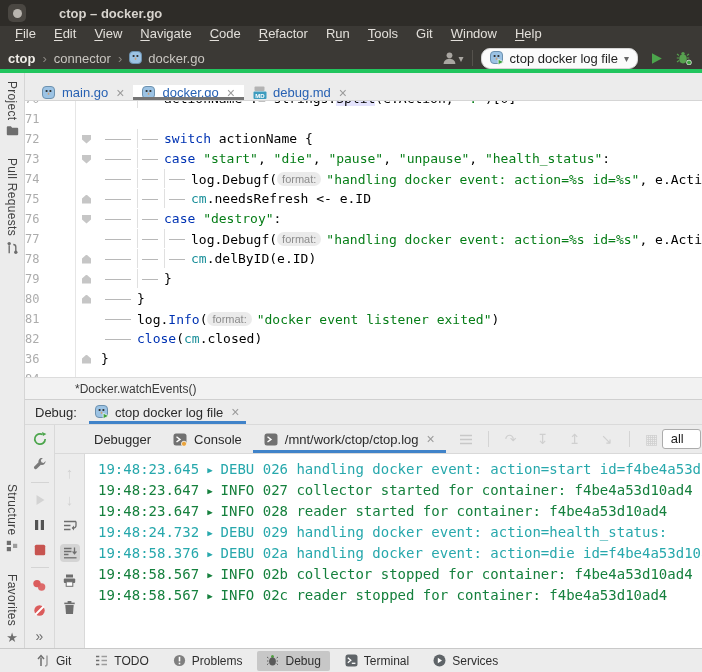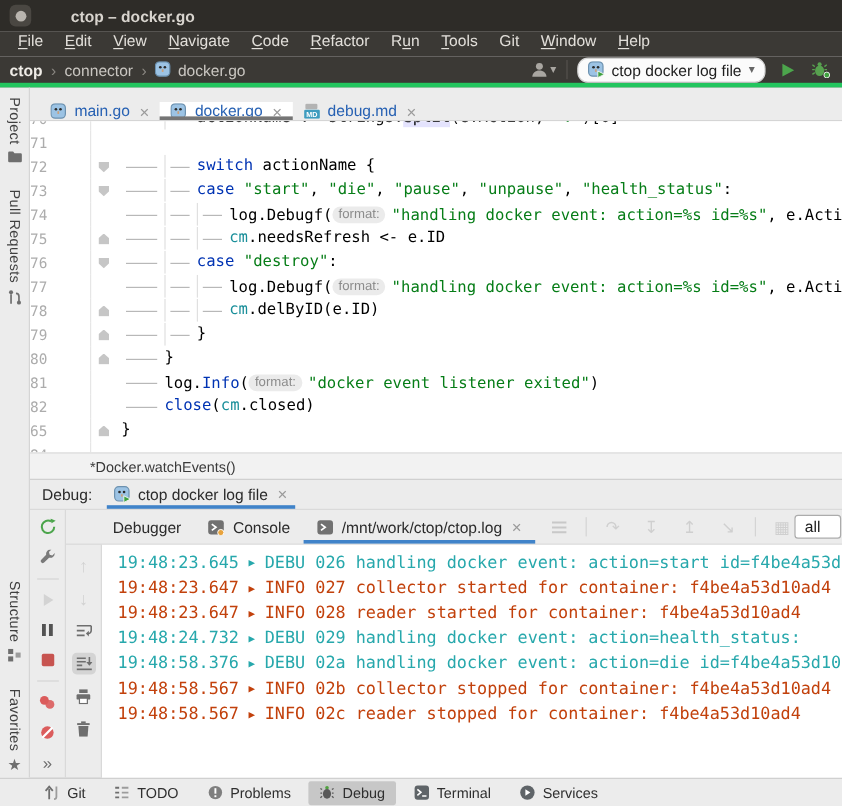--- a/index.html
+++ b/index.html
@@ -85,21 +85,21 @@
   .step-tools .hsep { width:1px; height:16px; background:#D4D4D4; }
   .glyph-icon { font-size:14px; line-height:1; }
   .filter-box { margin-left:auto; margin-right:2px; align-self:center; background:#FFF; border:1px solid #ACACAC; border-radius:3px; padding:1px 16px 2px 8px; color:#1E1E1E; }
 
   .dbg-lower { flex:1; display:flex; min-height:0; }
   .dbg-col2 { width:30px; border-right:1px solid #D9D9D9; display:flex; flex-direction:column; align-items:center; padding-top:9px; gap:9px; flex:none; }
   .sel-bg { background:#D4D4D4; border-radius:4px; }
   .log { flex:1; background:#FFF; font-family:"DejaVu Sans Mono",monospace; font-size:14px; overflow:hidden; padding:5px 0 0 13px; }
   .log-line { height:21px; line-height:21px; white-space:pre; }
   .log-line.debu { color:#27A8AC; }
-  .log-line.info { color:#c2410c; }
+  .log-line.info { color:#15803d; }
   .log-arr { font-size:9px; margin:0 8px; vertical-align:1px; }
 
   
   .statusbar { height:24px; background:#ECECEC; border-top:1px solid #C9C9C9; display:flex; align-items:center; padding-left:28px; gap:6px; font-size:12px; color:#2F2F2F; }
   .sitem { display:flex; align-items:center; gap:6px; padding:3px 9px; border-radius:2px; cursor:default; }
   .sitem.selected { background:#C7C7C7; }
 
   .disabled { opacity:0.55; }
   svg { display:block; }
 </style>
@@ -268,21 +268,21 @@
         <div class="cl"><span class="ln">73</span><span class="foldcol"><span class="fold start"></span></span><span class="codetxt"><span class="tabws first"></span><span class="tabws"></span><span class="kw">case</span><span> </span><span class="str">"start"</span><span>, </span><span class="str">"die"</span><span>, </span><span class="str">"pause"</span><span>, </span><span class="str">"unpause"</span><span>, </span><span class="str">"health_status"</span><span>:</span></span></div>
         <div class="cl"><span class="ln">74</span><span class="foldcol"></span><span class="codetxt"><span class="tabws first"></span><span class="tabws"></span><span class="tabws"></span><span>log.Debugf(</span><span class="hint">format:</span><span class="str">"handling docker event: action=%s id=%s"</span><span>, e.Action, e.ID)</span></span></div>
         <div class="cl"><span class="ln">75</span><span class="foldcol"><span class="fold end"></span></span><span class="codetxt"><span class="tabws first"></span><span class="tabws"></span><span class="tabws"></span><span class="rcv">cm</span><span>.needsRefresh &lt;- e.ID</span></span></div>
         <div class="cl"><span class="ln">76</span><span class="foldcol"><span class="fold start"></span></span><span class="codetxt"><span class="tabws first"></span><span class="tabws"></span><span class="kw">case</span><span> </span><span class="str">"destroy"</span><span>:</span></span></div>
         <div class="cl"><span class="ln">77</span><span class="foldcol"></span><span class="codetxt"><span class="tabws first"></span><span class="tabws"></span><span class="tabws"></span><span>log.Debugf(</span><span class="hint">format:</span><span class="str">"handling docker event: action=%s id=%s"</span><span>, e.Action, e.ID)</span></span></div>
         <div class="cl"><span class="ln">78</span><span class="foldcol"><span class="fold end"></span></span><span class="codetxt"><span class="tabws first"></span><span class="tabws"></span><span class="tabws"></span><span class="rcv">cm</span><span>.delByID(e.ID)</span></span></div>
         <div class="cl"><span class="ln">79</span><span class="foldcol"><span class="fold end"></span></span><span class="codetxt"><span class="tabws first"></span><span class="tabws"></span><span>}</span></span></div>
         <div class="cl"><span class="ln">80</span><span class="foldcol"><span class="fold end"></span></span><span class="codetxt"><span class="tabws first"></span><span>}</span></span></div>
         <div class="cl"><span class="ln">81</span><span class="foldcol"></span><span class="codetxt"><span class="tabws first"></span><span>log.</span><span class="kw">Info</span><span>(</span><span class="hint">format:</span><span class="str">"docker event listener exited"</span><span>)</span></span></div>
         <div class="cl"><span class="ln">82</span><span class="foldcol"></span><span class="codetxt"><span class="tabws first"></span><span class="kw">close</span><span>(</span><span class="rcv">cm</span><span>.closed)</span></span></div>
-        <div class="cl"><span class="ln">65</span><span class="foldcol"><span class="fold end"></span></span><span class="codetxt"><span>}</span></span></div>
+        <div class="cl"><span class="ln">36</span><span class="foldcol"><span class="fold end"></span></span><span class="codetxt"><span>}</span></span></div>
         <div class="cl"><span class="ln">84</span><span class="foldcol"></span><span class="codetxt"></span></div>
       </div>
 
     <div class="ebreadcrumb">
       <span>*Docker.watchEvents()</span>
     </div>
 
     <div class="dbg-header">
       <span class="dbg-title">Debug:</span>
       <div class="dbg-session">

